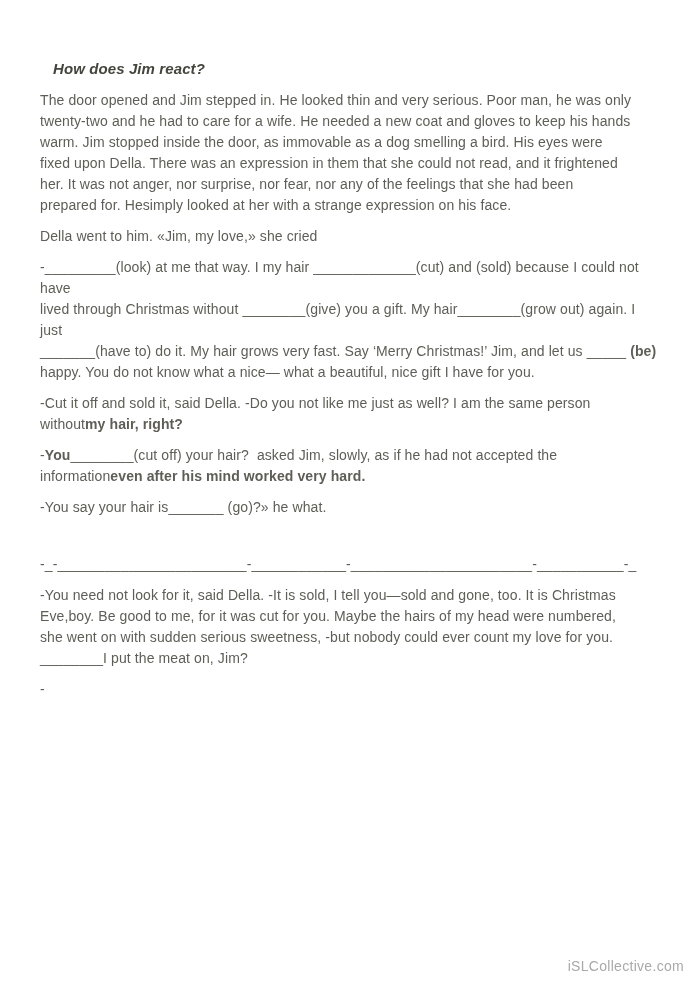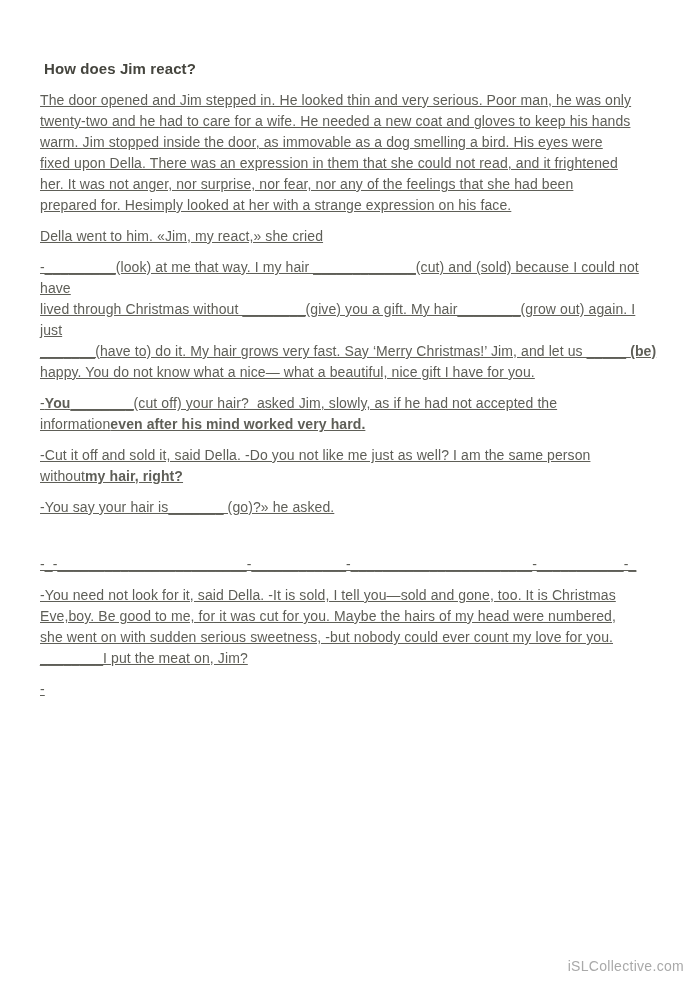--- a/index.html
+++ b/index.html
@@ -13,52 +13,52 @@
   .sheet {
     position: absolute;
     left: 40px; top: 60px;
     width: 622px;
     color: var(--text, #5e5e57);
   }
   .page-title {
     font-size: 15px;
     font-weight: bold;
     color: var(--title, #45453e);
-    margin: 0 0 13px 4px;
+    margin: 0 0 13px 13px;
     letter-spacing: 0.1px;
+    font-style: italic;
   }
   .para {
     font-size: 14px;
     line-height: 21px;
     margin: 9px 0 10px 0;
     white-space: pre-wrap;
     letter-spacing: 0.1px;
-    text-decoration: underline;
   }
   .para strong { font-weight: bold; }
   .gap-top { margin-top: 36px; }
   .watermark {
     position: absolute;
     right: 16px; bottom: 17px;
     font-size: 14px;
     color: var(--wm, #a9a9a9);
     letter-spacing: 0.3px;
   }
 </style>
 </head>
 <body style="--bg: #ffffff; --text: #5e5e57; --title: #45453e; --wm: #a9a9a9;">
 
 <div class="sheet">
   <h1 class="page-title">How does Jim react?</h1>
   <div>
       <p class="para">The door opened and Jim stepped in. He looked thin and very serious. Poor man, he was only<br>twenty-two and he had to care for a wife. He needed a new coat and gloves to keep his hands<br>warm. Jim stopped inside the door, as immovable as a dog smelling a bird. His eyes were<br>fixed upon Della. There was an expression in them that she could not read, and it frightened<br>her. It was not anger, nor surprise, nor fear, nor any of the feelings that she had been<br>prepared for. Hesimply looked at her with a strange expression on his face.</p>
-      <p class="para">Della went to him. «Jim, my react,» she cried</p>
+      <p class="para">Della went to him. «Jim, my love,» she cried</p>
       <p class="para">-_________(look) at me that way. I my hair _____________(cut) and (sold) because I could not<br>have<br>lived through Christmas without ________(give) you a gift. My hair________(grow out) again. I<br>just<br>_______(have to) do it. My hair grows very fast. Say ‘Merry Christmas!’ Jim, and let us _____ <strong>(be)</strong><br>happy. You do not know what a nice— what a beautiful, nice gift I have for you.</p>
+      <p class="para">-Cut it off and sold it, said Della. -Do you not like me just as well? I am the same person<br>without<strong>my hair, right?</strong></p>
       <p class="para">-<strong>You</strong>________(cut off) your hair?  asked Jim, slowly, as if he had not accepted the<br>information<strong>even after his mind worked very hard.</strong></p>
-      <p class="para">-Cut it off and sold it, said Della. -Do you not like me just as well? I am the same person<br>without<strong>my hair, right?</strong></p>
-      <p class="para">-You say your hair is_______ (go)?» he asked.</p>
+      <p class="para">-You say your hair is_______ (go)?» he what.</p>
       <p class="para gap-top">-_-________________________-____________-_______________________-___________-_</p>
       <p class="para">-You need not look for it, said Della. -It is sold, I tell you—sold and gone, too. It is Christmas<br>Eve,boy. Be good to me, for it was cut for you. Maybe the hairs of my head were numbered,<br>she went on with sudden serious sweetness, -but nobody could ever count my love for you.<br>________I put the meat on, Jim?</p>
       <p class="para">-</p>
     </div>
 </div>
 
 <div class="watermark">iSLCollective.com</div>
 
 </body></html>

